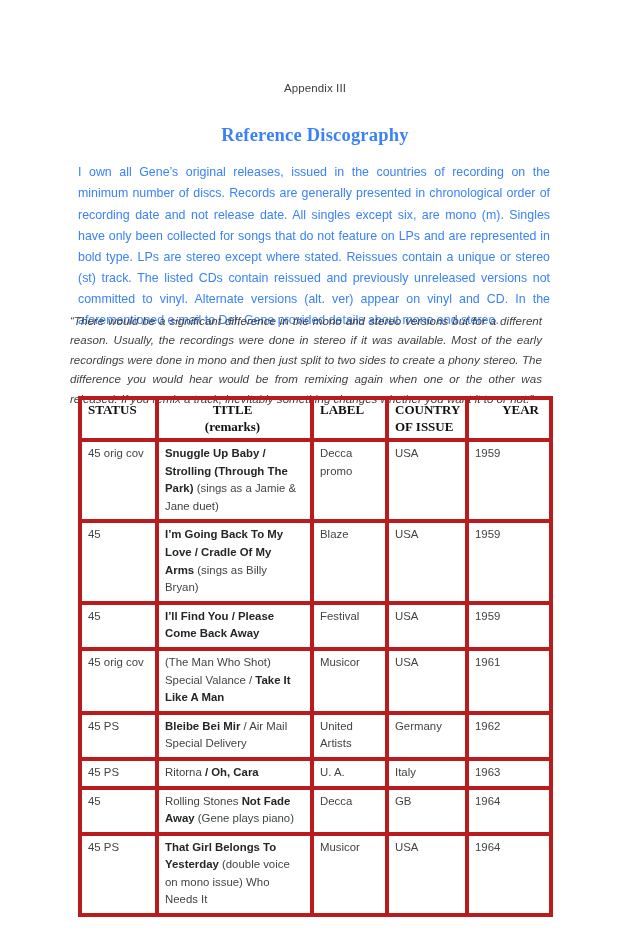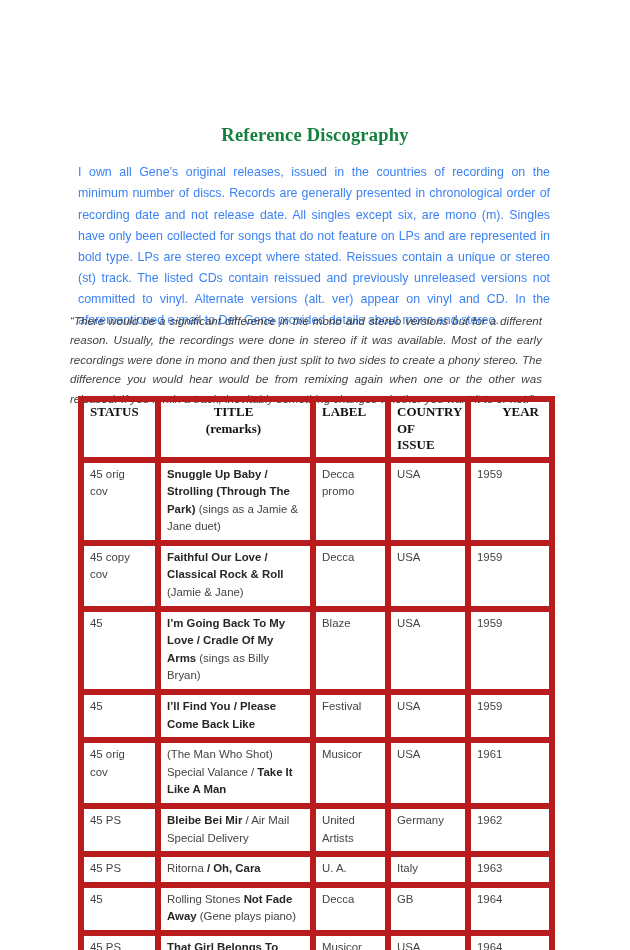--- a/index.html
+++ b/index.html
@@ -37,21 +37,21 @@
   }
   .doc-title {
     position: absolute;
     left: 0;
     top: 113px;
     width: 630px;
     text-align: center;
     font-family: "Liberation Serif", serif;
     font-weight: bold;
     font-size: 18.5px;
-    color: #15803d;
+    color: #3b82f6;
     letter-spacing: 0.2px;
   }
 
   
   .intro {
     position: absolute;
     left: 78px;
     top: 150px;
     width: 472px;
     font-size: 12.4px;
@@ -76,21 +76,21 @@
   
   .disc-table {
     position: absolute;
     left: 78px;
     top: 396px;
     width: 471px;
     border-collapse: collapse;
     table-layout: fixed;
   }
   .disc-table td, .disc-table th {
-    border: 6px solid #b91c1c;
+    border: 4px solid #b91c1c;
     vertical-align: top;
     padding: 3px 10px 4px 6px;
     font-size: 11.4px;
     line-height: 17.6px;
     color: #434343;
     font-weight: normal;
   }
   .disc-table thead th {
     font-family: "Liberation Serif", serif;
     font-weight: bold;
@@ -123,20 +123,21 @@
     text-align: center;
     font-size: 12.2px;
     color: #4a4a4a;
   }
 </style>
 </head>
 <body>
 
 <div class="page">
 
+  <div class="appendix-label">Appendix III</div>
 
   <h1 class="doc-title">Reference Discography</h1>
 
   <p class="intro">I own all Gene’s original releases, issued in the countries of recording on the minimum number of discs. Records are generally presented in chronological order of recording date and not release date. All singles except six, are mono (m). Singles have only been collected for songs that do not feature on LPs and are represented in bold type. LPs are stereo except where stated. Reissues contain a unique or stereo (st) track. The listed CDs contain reissued and previously unreleased versions not committed to vinyl. Alternate versions (alt. ver) appear on vinyl and CD. In the aforementioned e-mail to Del, Gene provided details about mono and stereo.</p>
 
   <p class="quote">“There would be a significant difference in the mono and stereo versions but for a different reason. Usually, the recordings were done in stereo if it was available. Most of the early recordings were done in mono and then just split to two sides to create a phony stereo. The difference you would hear would be from remixing again when one or the other was released. If you remix a track, inevitably something changes whether you want it to or not.”</p>
 
   <table class="disc-table">
     <colgroup>
       <col class="col-status">
@@ -168,36 +169,29 @@
     </thead>
     <tbody id="table-body">
         <tr>
           <td>45 orig cov</td>
           <td class="cell-title"><b>Snuggle Up Baby / Strolling (Through The Park)</b><span> (sings as a Jamie &amp; Jane duet)</span></td>
           <td>Decca promo</td>
           <td>USA</td>
           <td>1959</td>
         </tr>
         <tr>
-          <td>45 copy cov</td>
-          <td class="cell-title"><b>Faithful Our Love / Classical Rock &amp; Roll</b><span> (Jamie &amp; Jane)</span></td>
-          <td>Decca</td>
-          <td>USA</td>
-          <td>1959</td>
-        </tr>
-        <tr>
           <td>45</td>
           <td class="cell-title"><b>I’m Going Back To My Love / Cradle Of My Arms</b><span> (sings as Billy Bryan)</span></td>
           <td>Blaze</td>
           <td>USA</td>
           <td>1959</td>
         </tr>
         <tr>
           <td>45</td>
-          <td class="cell-title"><b>I’ll Find You / Please Come Back Like</b></td>
+          <td class="cell-title"><b>I’ll Find You / Please Come Back Away</b></td>
           <td>Festival</td>
           <td>USA</td>
           <td>1959</td>
         </tr>
         <tr>
           <td>45 orig cov</td>
           <td class="cell-title"><span>(The Man Who Shot) Special Valance / </span><b>Take It Like A Man</b></td>
           <td>Musicor</td>
           <td>USA</td>
           <td>1961</td>

